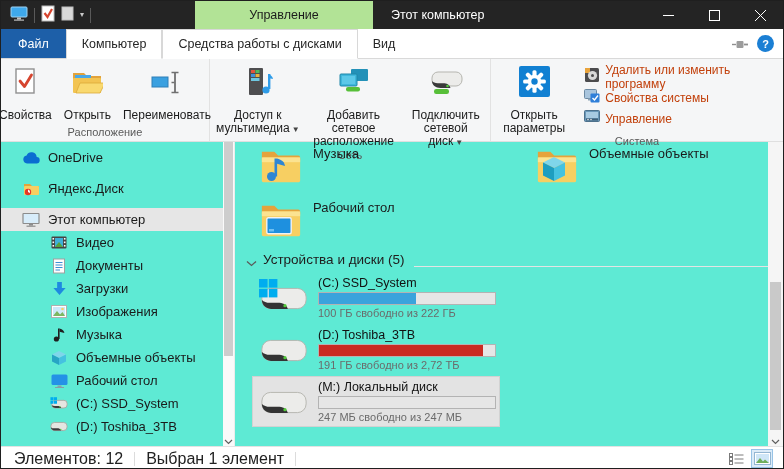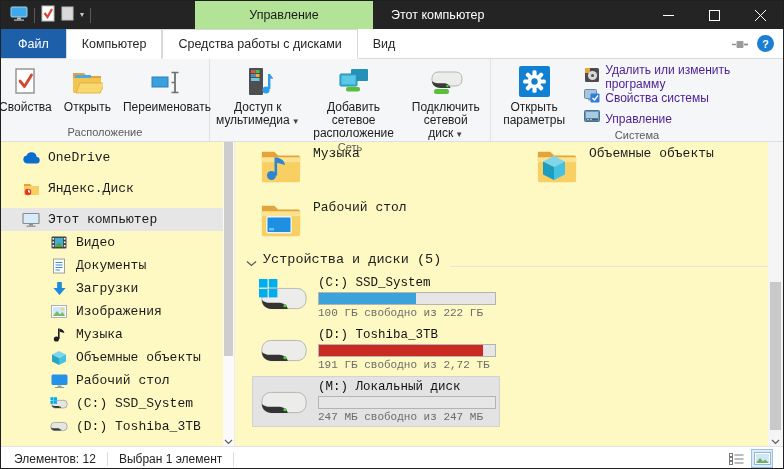--- a/index.html
+++ b/index.html
@@ -32,28 +32,28 @@
   
   .ribbon { height:83px; background:#f5f6f7; border-bottom:1px solid #dfdfdf; display:flex; }
   .rgroup { display:flex; flex-direction:column; border-right:1px solid #e2e2e2; }
   .rgroup-loc { width:209px; }
   .rgroup-net { width:281px; }
   .rgroup-sys { flex:1; border-right:none; }
   .rbuttons { display:flex; align-items:flex-start; justify-content:center; padding-top:3px; flex:1; }
   .rlabel { text-align:center; font-size:11px; color:#5a5a5a; padding-bottom:3px; }
   .rbtn { display:flex; flex-direction:column; align-items:center; padding:2px 6px 0 6px; }
   .rbtn .ricon { height:35px; display:flex; align-items:center; justify-content:center; }
-  .rbtn .rtext { font-size:12px; line-height:13px; text-align:center; color:#1c1c1c; margin-top:2px; }
+  .rbtn .rtext { font-size:12px; line-height:13px; text-align:center; color:#1c1c1c; margin-top:10px; }
   .w86 { max-width:88px; } .w100 { max-width:102px; } .w110 { max-width:112px; } .w80 { max-width:80px; }
   .dd { font-size:8px; color:#444; margin-left:2px; }
   .small-col { display:flex; flex-direction:column; padding-top:4px; margin-left:2px; }
-  .sbtn { display:flex; align-items:center; gap:5px; height:21px; font-size:12px; color:#4c1d95; padding:0 5px; }
+  .sbtn { display:flex; align-items:center; gap:5px; height:21px; font-size:12px; color:#c2410c; padding:0 5px; }
 
   
-  .content { display:flex; height:304px; background:#fef9c3;font-family:Liberation Mono, monospace; }
+  .content { display:flex; height:304px; background:#5eead4; }
   .sidebar { width:222px; padding-top:4px; overflow:hidden; }
   .sitem { height:23px; display:flex; align-items:center; gap:8px; padding-left:21px; font-size:13px; }
   .sitem.lvl2 { padding-left:49px; }
   .sitem.sel { background:#e6e6e6; }
   .sitem.gap { margin-top:8px; }
   .sicon { width:18px; display:flex; justify-content:center; }
   .side-scroll { width:11px; position:relative; background:#fafafa; }
   .side-thumb { position:absolute; top:0; left:1px; right:1px; height:214px; background:#cdcdcd; }
   .scroll-arrow { position:absolute; bottom:1px; left:0; right:0; display:flex; justify-content:center; }
   .v-divider { width:1px; background:#ececec; }
@@ -78,21 +78,21 @@
   .dicon { position:relative; width:50px; height:40px; flex:none; }
   .dinfo { display:flex; flex-direction:column; gap:2px; }
   .dname { font-size:12.5px; color:#111; }
   .dbar { width:178px; height:13px; background:#e6e6e6; border:1px solid #b3b3b3; }
   .dbar-fill { height:100%; }
   .dfree { font-size:11px; color:#6b6b6b; }
   .winlogo { position:absolute; left:0; top:0; }
 
   
   .statusbar { height:24px; background:#fff; border-top:1px solid #e3e3e3; display:flex; align-items:center;
-               padding:0 10px 0 13px; gap:11px; font-size:12px; color:#222; }
+               padding:0 10px 0 13px; gap:11px; font-size:16px; color:#222; }
   .st-sep { width:1px; height:14px; background:#dcdcdc; }
   .st-right { margin-left:auto; display:flex; align-items:center; gap:4px; }
   .viewbtn { width:22px; height:19px; display:flex; align-items:center; justify-content:center;
              border:1px solid transparent; }
   .viewbtn.sel { background:#dcebf8; border-color:#98c3e6; }
 </style>
 </head>
 <body>
 
 <div class="window">

